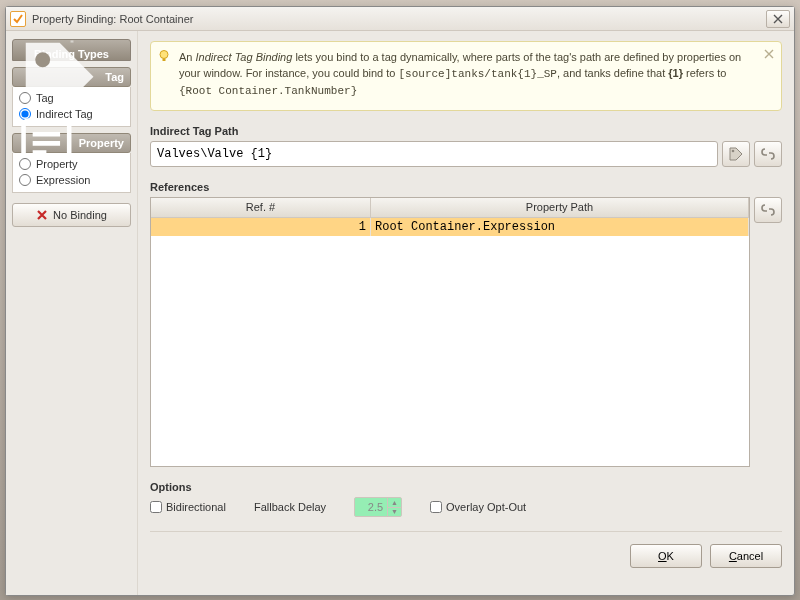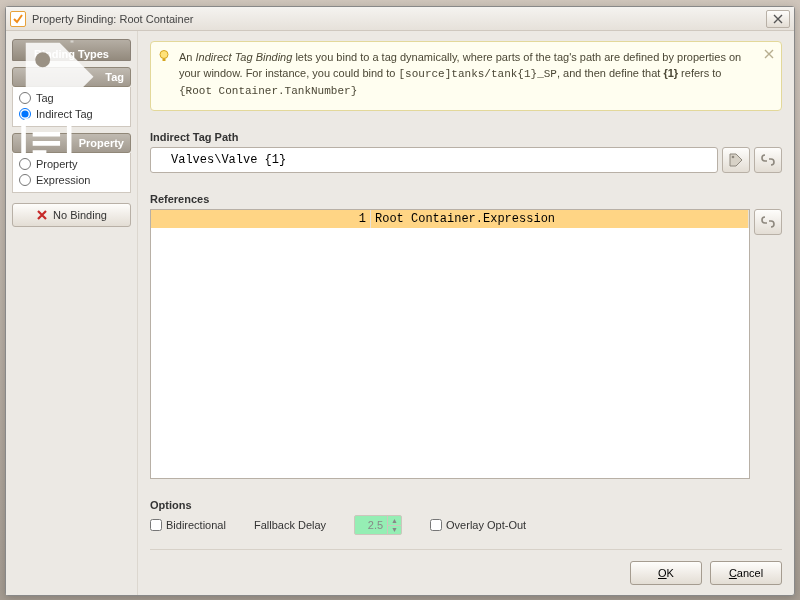--- a/index.html
+++ b/index.html
@@ -18,23 +18,23 @@
 .group-header { height:20px; background:linear-gradient(#c0bab1,#a29a8f); border:1px solid #908778; border-radius:3px; color:#fff; font-weight:bold; display:flex; align-items:center; padding:0 6px; gap:5px;}
 .group-body { background:#fff; border:1px solid #cfc8bf; border-top:none; padding:5px 6px 6px 6px; display:flex; flex-direction:column; gap:4px;}
 .radio-row { display:flex; align-items:center; gap:5px; color:#333; cursor:pointer;}
 .radio-row input { margin:0; width:12px; height:12px; }
 .nobind { margin-top:4px; height:24px; background:linear-gradient(#fefdfb,#e3ddd4); border:1px solid #b8b0a6; border-radius:3px; display:flex; align-items:center; justify-content:center; gap:5px; cursor:pointer; color:#333;}
 .main { flex:1; padding:10px 12px 10px 12px; display:flex; flex-direction:column; }
 .helpbox { position:relative; border:1px solid #e3d89a; background:#fffef0; border-radius:4px; padding:8px 26px 10px 28px; color:#4b4735; line-height:1.45; }
 .helpbox .bulb { position:absolute; left:6px; top:7px; }
 .helpbox .closex { position:absolute; right:6px; top:6px; cursor:pointer; }
 .helpbox code { font-family: "Courier New", monospace; }
-.section-label { font-weight:bold; color:#333; margin-top:20px; margin-bottom:4px; }
+.section-label { font-weight:bold; color:#333; margin-top:14px; margin-bottom:4px; }
 .path-row { display:flex; gap:4px; align-items:stretch; }
-.path-input { flex:1; height:26px; border:1px solid #b8b0a6; border-radius:3px; padding:0 20px; font-family:"Courier New", monospace; font-size:12px; background:#fff; }
+.path-input { flex:1; height:26px; border:1px solid #b8b0a6; border-radius:3px; padding:0 6px; font-family:"Courier New", monospace; font-size:12px; background:#fff; }
 .iconbtn { width:28px; height:26px; border:1px solid #b8b0a6; background:linear-gradient(#fefdfb,#e3ddd4); border-radius:3px; display:flex; align-items:center; justify-content:center; cursor:pointer;}
 .refs-area { display:flex; gap:4px; }
 .table-wrap { flex:1; border:1px solid #b8b0a6; background:#fff; height:270px; display:flex; flex-direction:column;}
 .table-head { display:flex; height:20px; background:linear-gradient(#f6f4f0,#e1dcd3); border-bottom:1px solid #cfc8bf;}
 .th { border-right:1px solid #cfc8bf; display:flex; align-items:center; justify-content:center; color:#333;}
 .th.ref { width:220px; }
 .th.pp { flex:1; }
 .table-body { flex:1; overflow:auto; }
 .trow { display:flex; height:18px; align-items:center;}
 .trow.sel { background:#ffd585; }
@@ -134,21 +134,21 @@
     <div class="main">
       <div class="helpbox">
         <svg class="bulb" width="14" height="14" viewBox="0 0 14 14">
             <circle cx="7" cy="5.5" r="4" fill="#ffe27a" stroke="#d6a51f"></circle>
             <rect x="5.5" y="9.5" width="3" height="2.5" fill="#d6a51f"></rect>
           </svg>
         <svg class="closex" width="12" height="12" viewBox="0 0 12 12">
             <path d="M2 2 L10 10 M10 2 L2 10" stroke="#b7ae8f" stroke-width="1.4"></path>
           </svg>
         <span>
-          <span>An </span><i>Indirect Tag Binding</i><span> lets you bind to a tag dynamically, where parts of the tag's path are defined by properties on your window. For instance, you could bind to </span><code>[source]tanks/tank{1}_SP</code><span>, and then define that </span><code><b>{1}</b></code><span> refers to </span><code>{Root Container.TankNumber}</code>
+          <span>An </span><i>Indirect Tag Binding</i><span> lets you bind to a tag dynamically, where parts of the tag's path are defined by properties on your window. For instance, you could bind to </span><code>[source]tanks/tank{1}_SP</code><span>, and tanks define that </span><code><b>{1}</b></code><span> refers to </span><code>{Root Container.TankNumber}</code>
         </span>
       </div>
 
       <div class="section-label">Indirect Tag Path</div>
       <div class="path-row">
         <input class="path-input" value="Valves\Valve {1}" style="">
         <div class="iconbtn">
           <svg width="16" height="16" viewBox="0 0 16 16">
               <path d="M2 2 H8 L14 8 L8 14 H2 Z" fill="#d8d2c7" stroke="#8e887e"></path>
               <circle cx="5" cy="5" r="1.3" fill="#8e887e"></circle>
@@ -157,20 +157,24 @@
         <div class="iconbtn">
           <svg width="16" height="16" viewBox="0 0 16 16">
               <path d="M5 3 A3 3 0 0 0 5 9 H7 M11 13 A3 3 0 0 0 11 7 H9" fill="none" stroke="#8e887e" stroke-width="1.6"></path>
             </svg>
         </div>
       </div>
 
       <div class="section-label">References</div>
       <div class="refs-area">
         <div class="table-wrap">
+          <div class="table-head">
+            <div class="th ref">Ref. #</div>
+            <div class="th pp">Property Path</div>
+          </div>
           <div class="table-body" id="tbody">
               <div class="trow sel">
                 <div class="td ref">1</div>
                 <div class="td pp">Root Container.Expression</div>
               </div>
             </div>
         </div>
         <div class="refs-side">
           <div class="iconbtn" style="height:26px">
             <svg width="16" height="16" viewBox="0 0 16 16">

